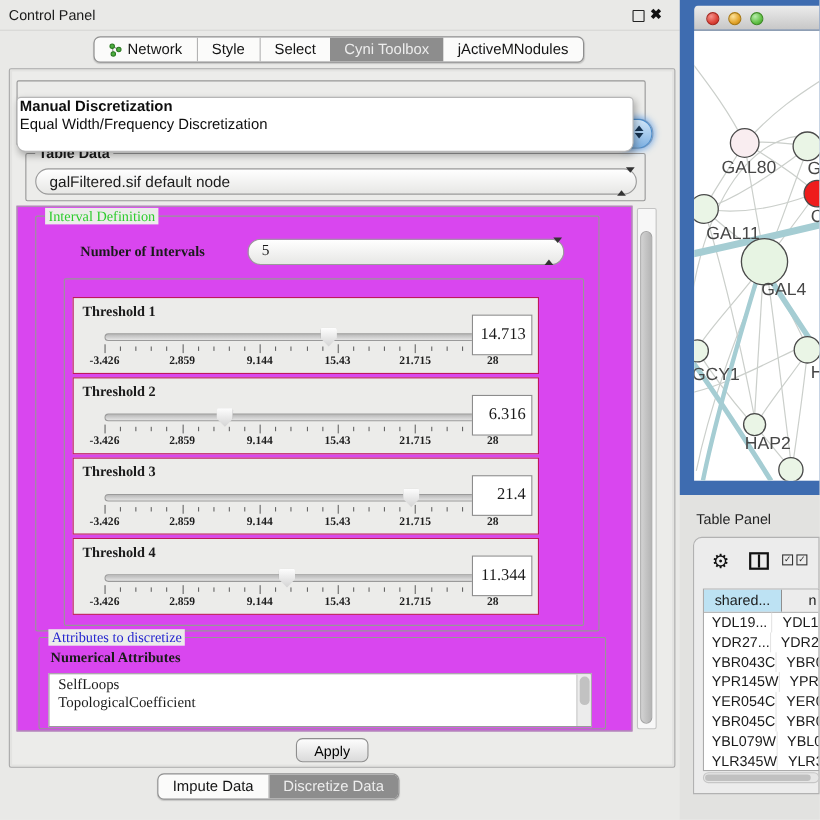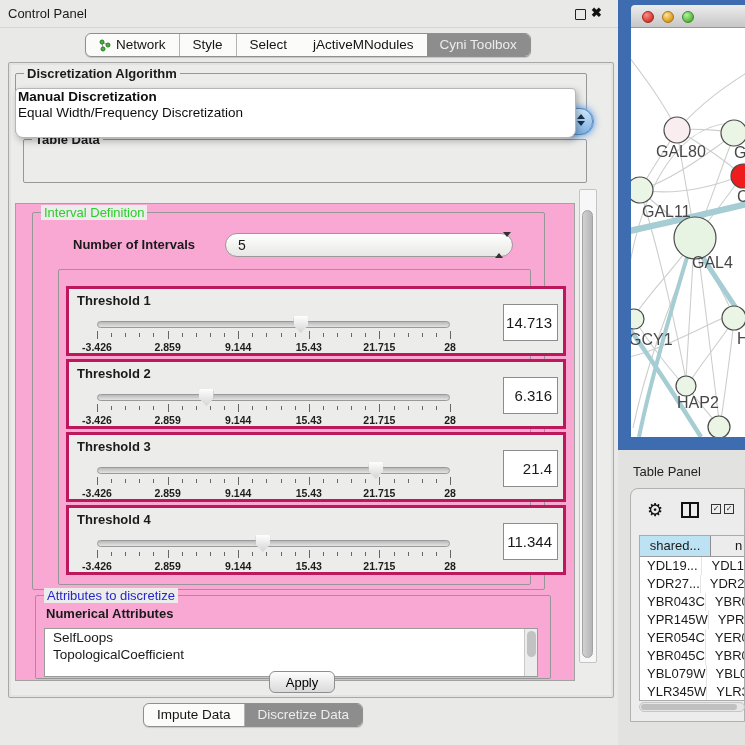--- a/index.html
+++ b/index.html
@@ -49,32 +49,32 @@
 
   
   #algo-popup { position:absolute; left:6px; top:25px; width:561px; height:50px; background:#fff;
                 border:1px solid #b6b6b6; border-radius:4px 4px 8px 8px;
                 box-shadow:2px 3px 7px rgba(0,0,0,.28); z-index:30; }
   #popup-placeholder { text-align:center; color:#aeaeae; font-size:13px; padding-top:2px; height:15px; }
   .popup-item { font-size:13.5px; line-height:16px; padding-left:2px; color:#0e0e0e; }
   .popup-item.bold { font-weight:bold; }
 
   
-  #content-panel { position:absolute; left:6px; top:140px; width:560px; height:478px;
-                   border:1px solid #a2a2a2; background:#f9a8d4; }
+  #content-panel { position:absolute; left:6px; top:124px; width:560px; height:478px;
+                   border:1px solid #a2a2a2; background:#d946ef;font-family:Liberation Serif, serif; }
   #v-scrollbar { position:absolute; left:570px; top:126px; width:18px; height:474px;
                  background:#f7f7f7; border:1px solid #c4c4c4; border-radius:2px; }
   #v-thumb { position:absolute; left:2px; top:20px; width:11px; height:448px; border-radius:6px;
              background:linear-gradient(90deg,#d2d2d2,#b5b5b5); border:1px solid #a3a3a3; }
 
   
   #num-spinner { left:192px; top:20px; width:288px; height:24px; }
 
   
-  .th-panel { position:absolute; left:7px; width:500px; height:70px; background:#ececea; border:3px solid #be185d; }
+  .th-panel { position:absolute; left:7px; width:424px; height:70px; background:#ececea; border:1px solid #be185d; }
   .th-label { position:absolute; left:8px; top:4px; font-size:13px; font-weight:bold; }
   .slider { position:absolute; left:28px; top:28px; width:353px; height:38px; }
   .track { position:absolute; left:0; top:4px; width:100%; height:7px; border:1px solid #9a9a9a; border-radius:4px;
            background:linear-gradient(#b9b9b9,#e4e4e4); }
   .thumb { position:absolute; top:-1px; width:15px; height:17px; transform:translateX(-50%);
            background:linear-gradient(#fefefe,#d4d4d4);
            clip-path:polygon(8% 0,92% 0,100% 12%,100% 55%,50% 100%,0 55%,0 12%);
            filter:drop-shadow(0 0 1px #777); }
   .ticks { position:absolute; left:0; top:14px; width:100%; height:9px; }
   .tick { position:absolute; top:2px; width:1px; height:4px; background:#666; }
@@ -152,49 +152,52 @@
         <circle cx="4" cy="10" r="2" fill="#4caf3f" stroke="#2c7a22"></circle>
       </svg>
       <span>Network</span>
     </div>
     <div class="tab sep">
       <span>Style</span>
     </div>
     <div class="tab">
       <span>Select</span>
     </div>
+    <div class="tab selected">
+      <span>Cyni Toolbox</span>
+    </div>
     <div class="tab">
       <span>jActiveMNodules</span>
     </div>
-    <div class="tab selected">
-      <span>Cyni Toolbox</span>
-    </div>
   </div>
 
   <div id="outer-panel">
 
     <div class="group" style="left:6px; top:10px; width:572px; height:60px;">
-      <span class="group-label">Discretization Algorithm</span>
       <div class="combo" id="algo-combo">
         <div id="algo-stepper">
           <div class="tri-up"></div>
             <div class="tri-down"></div>
         </div>
       </div>
     </div>
 
     <div id="algo-popup">
       <div>
           <div class="popup-item bold">Manual Discretization</div>
           <div class="popup-item">Equal Width/Frequency Discretization</div>
         </div>
     </div>
 
     <div class="group" style="left:14px; top:76px; width:564px; height:44px;">
       <span class="group-label">Table Data</span>
+      <div class="combo" style="left:8px; top:13px; width:547px; height:24px;">
+        <span class="val">galFiltered.sif default node</span>
+        <span class="stepper"><span class="tri-up"></span><span class="tri-down"></span></span>
+      </div>
     </div>
 
     <div id="content-panel">
 
       <div class="group" style="left:16px; top:8px; width:513px; height:378px;">
         <span class="group-label green">Interval Definition</span>
 
         <span style="position:absolute; left:40px; top:24px; font-size:13px; font-weight:bold;">Number of Intervals</span>
         <div class="combo" id="num-spinner">
           <span class="val">5</span>

